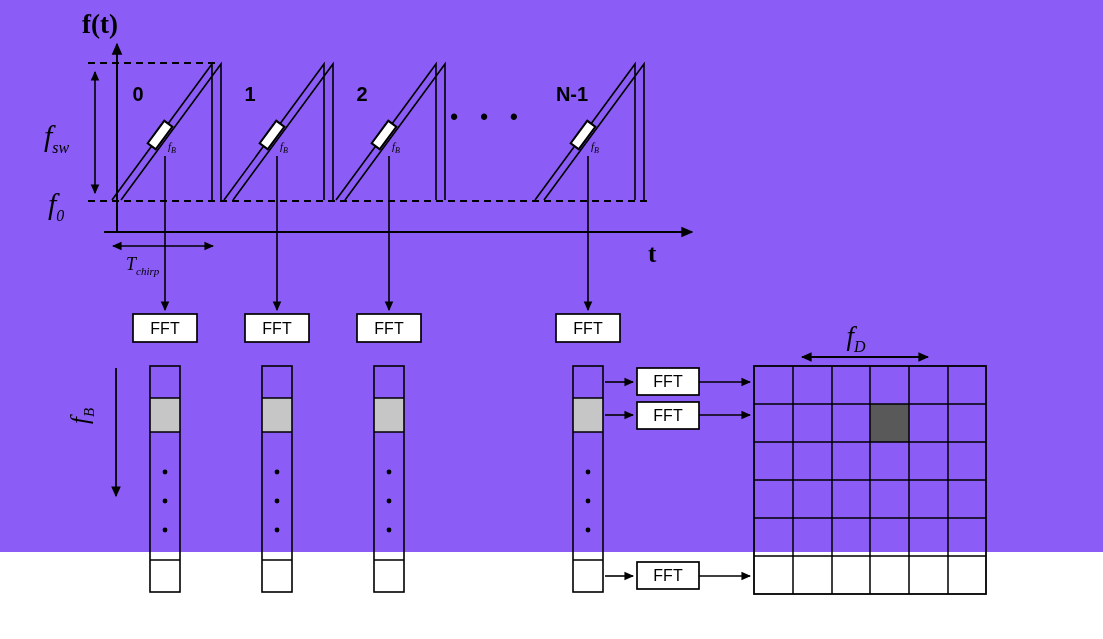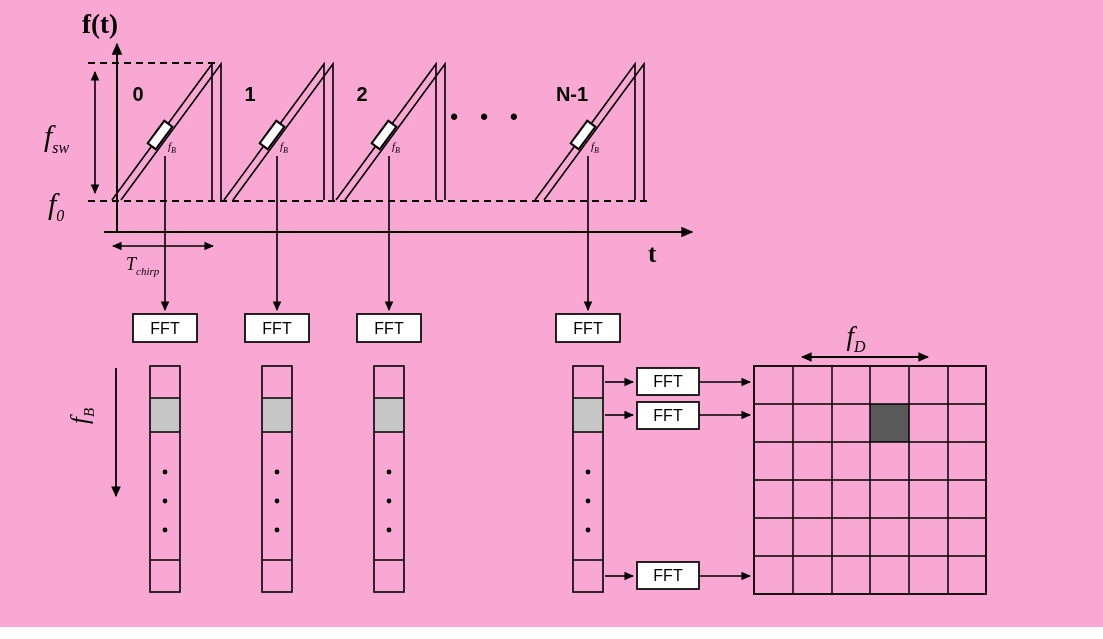--- a/index.html
+++ b/index.html
@@ -6,22 +6,22 @@
     margin: 0;
     padding: 0;
     background: #ffffff;
     width: 1103px;
     height: 639px;
     overflow: hidden;
   }
   .canvas {
     position: relative;
     width: 1103px;
-    height: 627px;
-    background: #f9a8d4;
+    height: 552px;
+    background: #8b5cf6;
   }
   svg { display: block; }
   .lbl-bold  { font-family: "Liberation Serif", serif; font-weight: bold; fill: #000; }
   .lbl-math  { font-family: "Liberation Serif", serif; font-style: italic; fill: #000; }
   .lbl-sans-bold { font-family: "Liberation Sans", sans-serif; font-weight: bold; fill: #000; }
   .lbl-fft   { font-family: "Liberation Sans", sans-serif; fill: #000; }
 </style>
 </head>
 <body>
 

